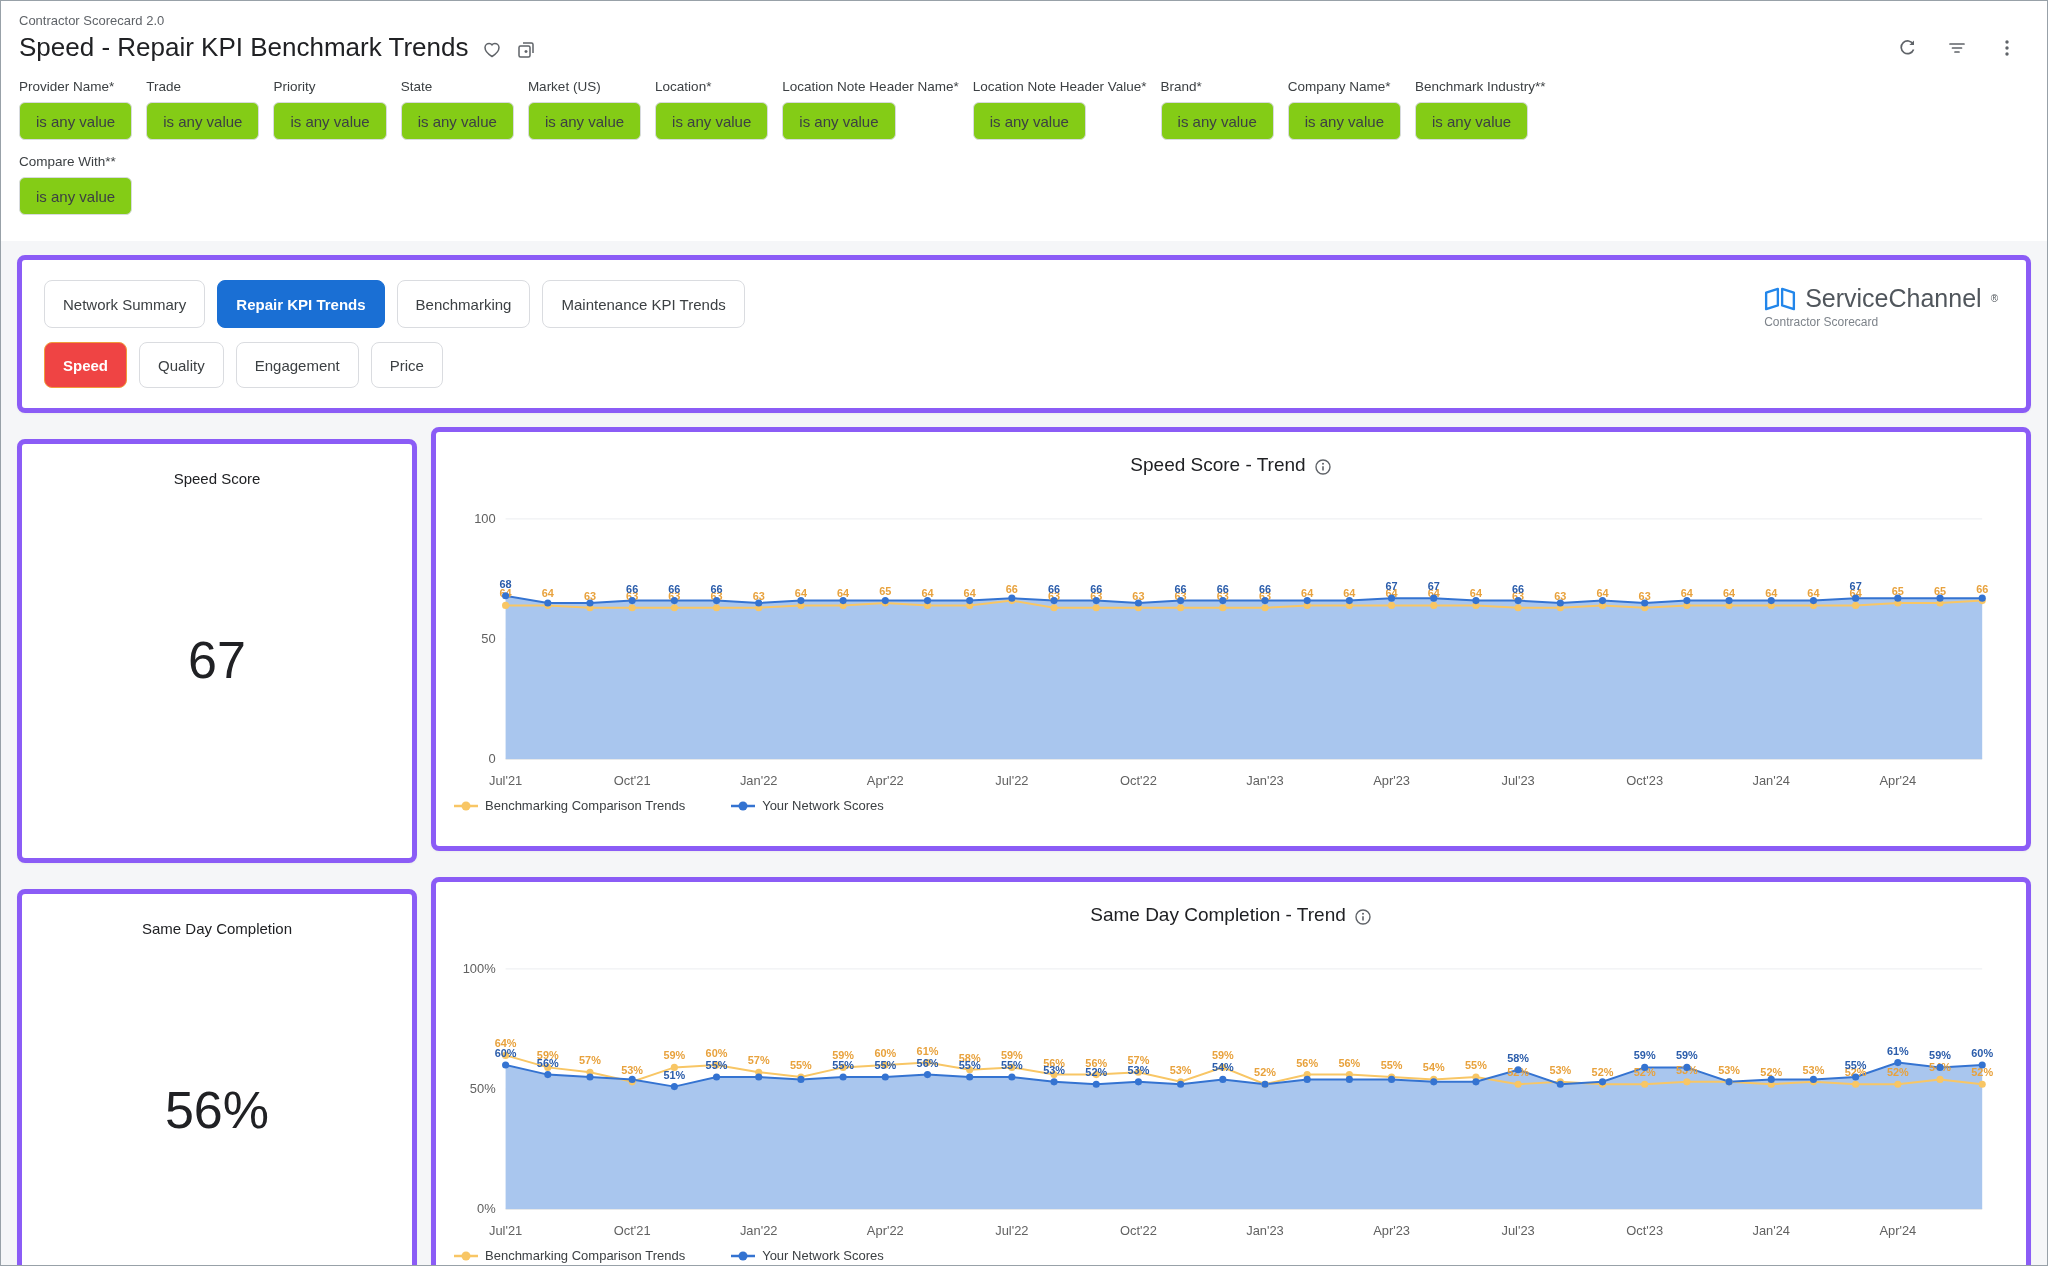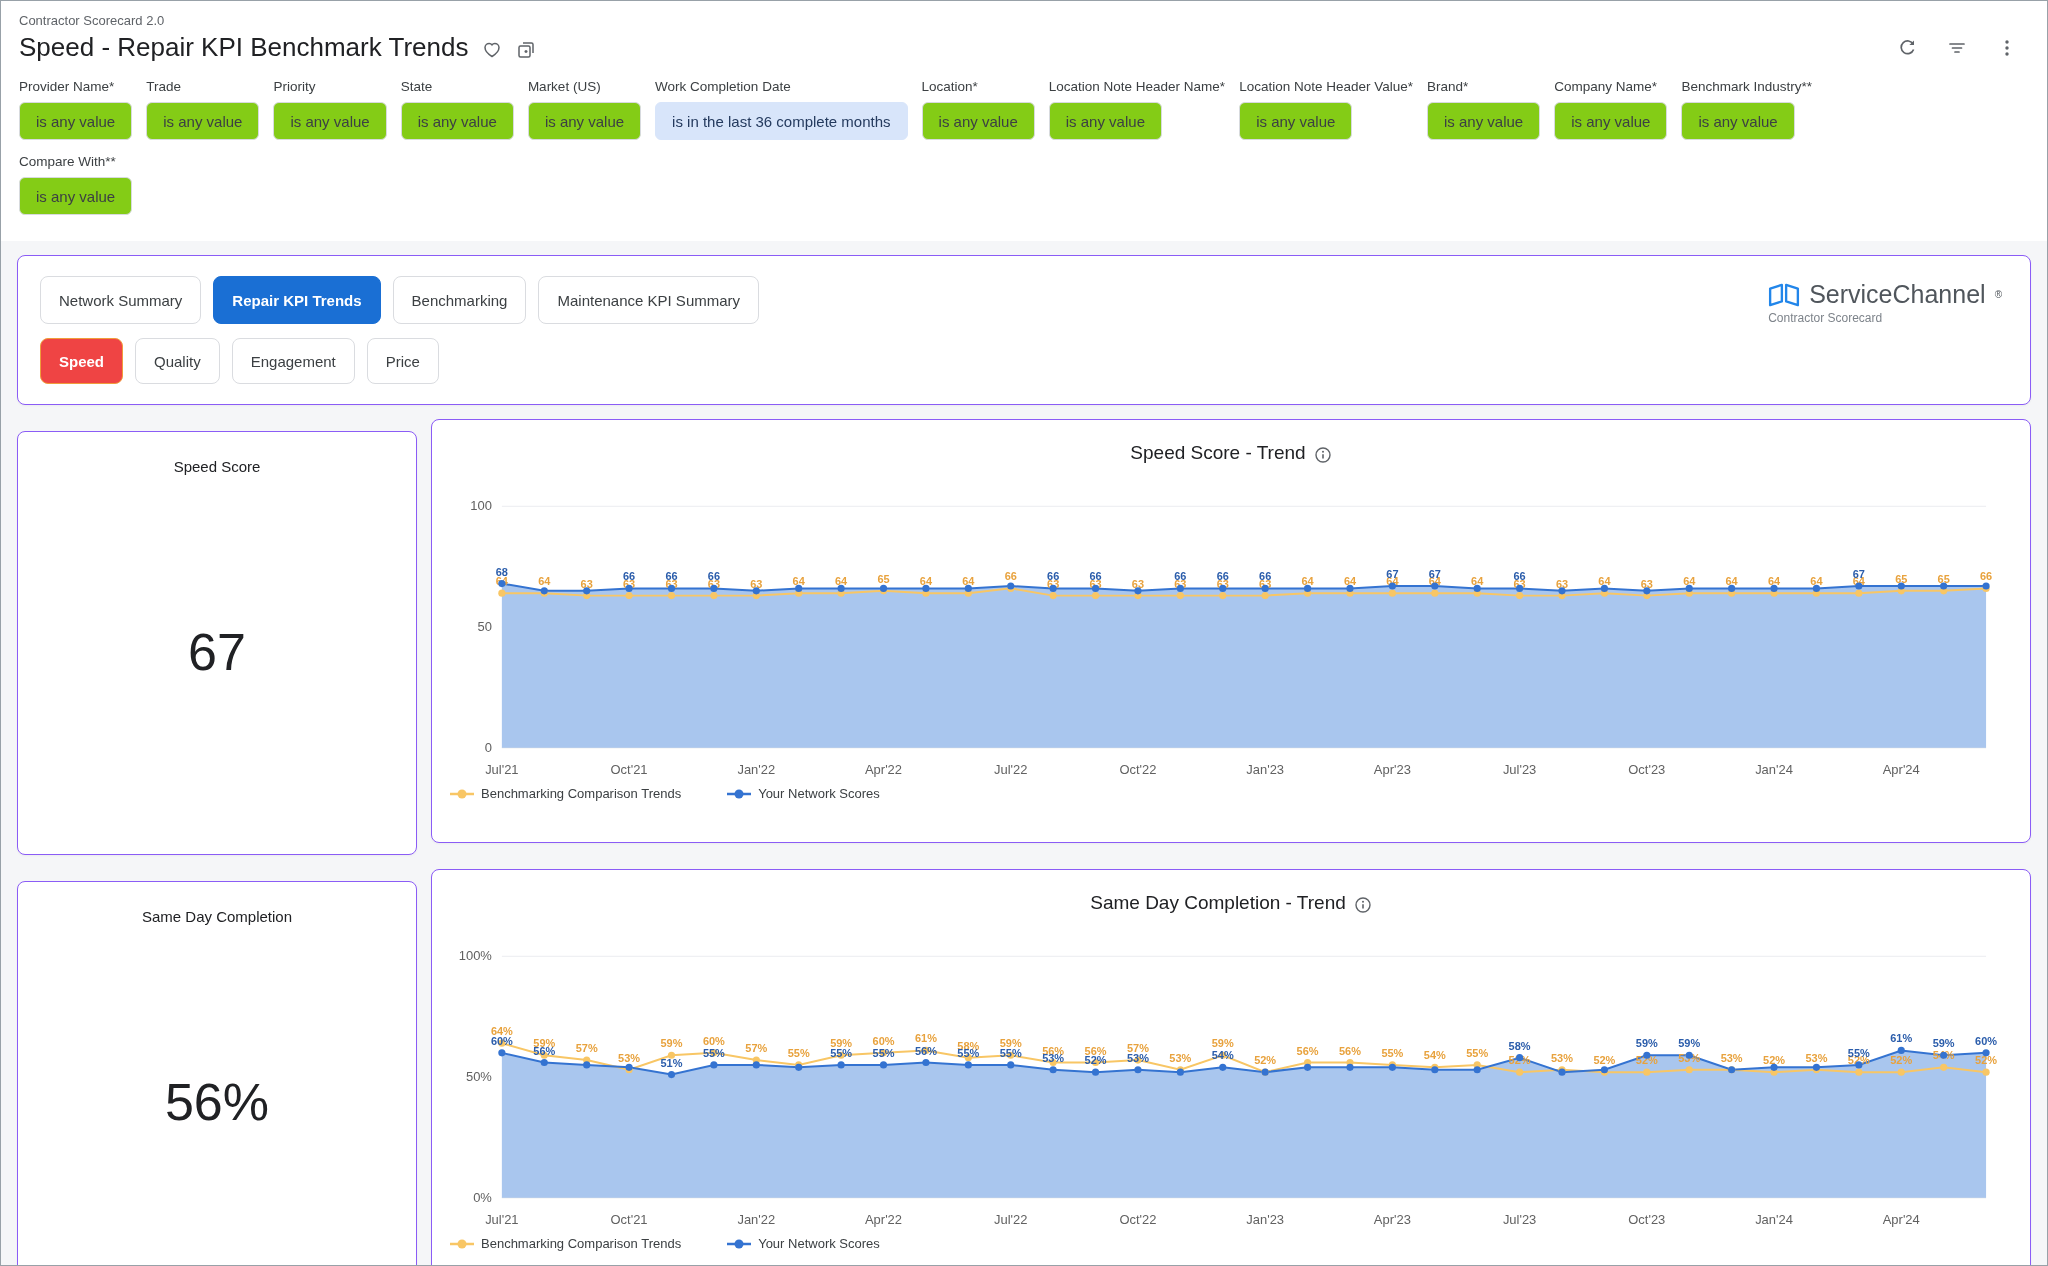--- a/index.html
+++ b/index.html
@@ -24,21 +24,21 @@
   .filters-row + .filters-row { margin-top: 14px; }
   .filter-label { font-size: 13.5px; color: #3c4043; margin-bottom: 8px; white-space: nowrap; }
   .filter-chip {
     height: 38px; padding: 0 16px; font-size: 15px; font-family: inherit;
     color: #3c4043; background: #84cc16; border: 1px solid #d7dade; border-radius: 6px;
     cursor: pointer; white-space: nowrap;
   }
   .filter-chip.active { background: #d8e5fa; border-color: #d8e5fa; color: #243a5e; font-weight: 500; }
 
   .dashboard { margin-top: 26px; background: #f5f6f8; padding: 14px 16px; height: 100%; }
-  .card { background: #fff; border: 1px solid #8b5cf6; border-radius: 8px; box-shadow: 0 1px 2px rgba(60,64,67,.05); }
+  .card { background: #fff; border: 5px solid #8b5cf6; border-radius: 8px; box-shadow: 0 1px 2px rgba(60,64,67,.05); }
   .tabs-card { position: relative; padding: 20px 22px; }
   .main-tabs { display: flex; gap: 12px; }
   .btn {
     display: inline-flex; align-items: center; height: 48px; padding: 0 18px;
     font-size: 15px; font-family: inherit; color: #3c4043; background: #fff;
     border: 1px solid #dadce0; border-radius: 8px; cursor: pointer; white-space: nowrap;
   }
   .btn.active-blue { background: #1a6fd4; border-color: #1a6fd4; color: #fff; font-weight: 700; }
   .sub-tabs { display: flex; gap: 12px; margin-top: 14px; }
   .sub-tabs .btn { height: 46px; }
@@ -116,24 +116,20 @@
       </div>
       <div class="filter">
         <div class="filter-label">State</div>
         <button class="filter-chip">is any value</button>
       </div>
       <div class="filter">
         <div class="filter-label">Market (US)</div>
         <button class="filter-chip">is any value</button>
       </div>
       <div class="filter">
-        <div class="filter-label">Work Completion Date</div>
-        <button class="filter-chip active">is in the last 36 complete months</button>
-      </div>
-      <div class="filter">
         <div class="filter-label">Location*</div>
         <button class="filter-chip">is any value</button>
       </div>
       <div class="filter">
         <div class="filter-label">Location Note Header Name*</div>
         <button class="filter-chip">is any value</button>
       </div>
       <div class="filter">
         <div class="filter-label">Location Note Header Value*</div>
         <button class="filter-chip">is any value</button>
@@ -159,21 +155,21 @@
     </div>
   </div>
 
   <div class="dashboard">
 
     <div class="card tabs-card">
       <div class="main-tabs">
         <button class="btn">Network Summary</button>
         <button class="btn active-blue">Repair KPI Trends</button>
         <button class="btn">Benchmarking</button>
-        <button class="btn">Maintenance KPI Summary</button>
+        <button class="btn">Maintenance KPI Trends</button>
       </div>
       <div class="sub-tabs">
         <button class="btn active-orange">Speed</button>
         <button class="btn">Quality</button>
         <button class="btn">Engagement</button>
         <button class="btn">Price</button>
       </div>
       <div class="logo">
         <div class="logo-row">
           <svg width="32" height="26" viewBox="0 0 30 24">

